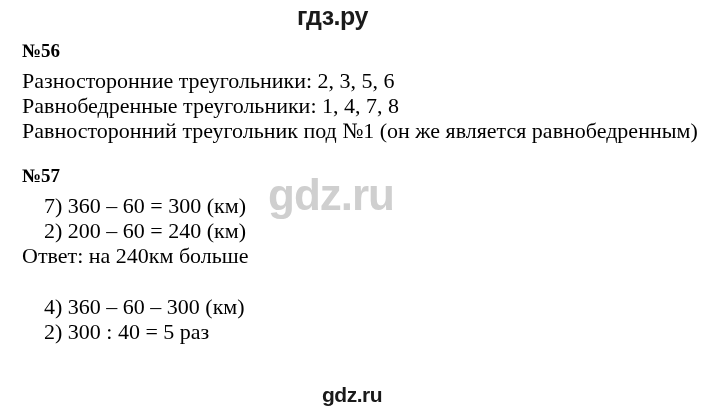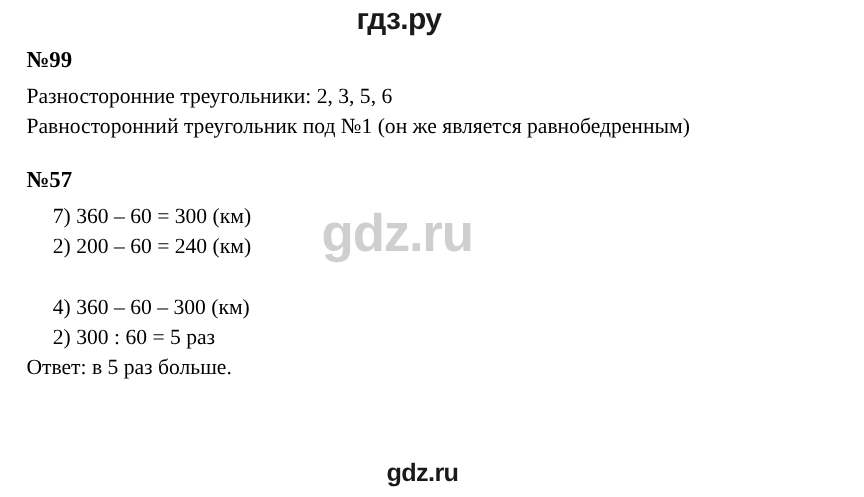--- a/index.html
+++ b/index.html
@@ -57,21 +57,21 @@
     width: 680px;
   }
   .task-number {
     font-family: "Liberation Serif", serif;
     font-weight: bold;
     font-size: 19px;
     margin: 0 0 6px 0;
     line-height: 22px;
   }
   .line {
-    font-size: 18px;
+    font-size: 22px;
     line-height: 25px;
     margin: 0;
     white-space: pre;
   }
   .indent {
     padding-left: 22px;
   }
   .spacer-26 {
     height: 26px;
   }
@@ -84,32 +84,33 @@
 
 <div class="page">
 
   <div class="brand-top">гдз.ру</div>
 
   <div class="watermark-center">gdz.ru</div>
 
   <div class="content">
 
     <div>
-      <p class="task-number">№99</p>
+      <p class="task-number">№56</p>
       <p class="line">Разносторонние треугольники: 2, 3, 5, 6</p>
+      <p class="line">Равнобедренные треугольники: 1, 4, 7, 8</p>
       <p class="line">Равносторонний треугольник под №1 (он же является равнобедренным)</p>
     </div>
 
     <div class="task57">
       <p class="task-number">№57</p>
       <p class="line indent">7) 360 – 60 = 300 (км)</p>
       <p class="line indent">2) 200 – 60 = 240 (км)</p>
+      <p class="line">Ответ: на 240км больше</p>
       <div class="spacer-26"></div>
       <p class="line indent">4) 360 – 60 – 300 (км)</p>
-      <p class="line indent">2) 300 : 60 = 5 раз</p>
-      <p class="line">Ответ: в 5 раз больше.</p>
+      <p class="line indent">2) 300 : 40 = 5 раз</p>
     </div>
 
   </div>
 
   <div class="brand-bottom">gdz.ru</div>
 
 </div>
 
 </body></html>

